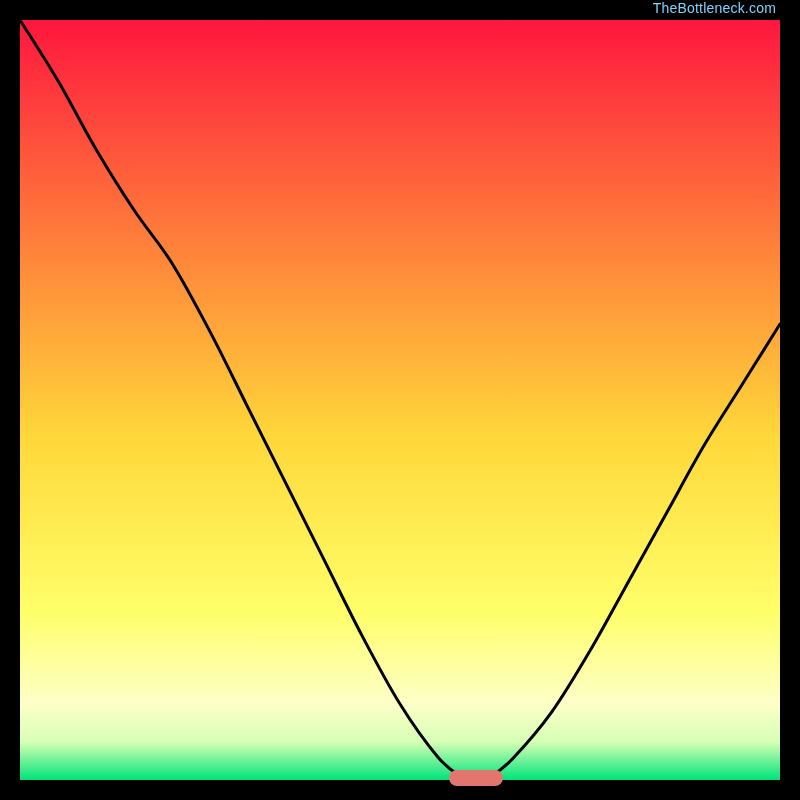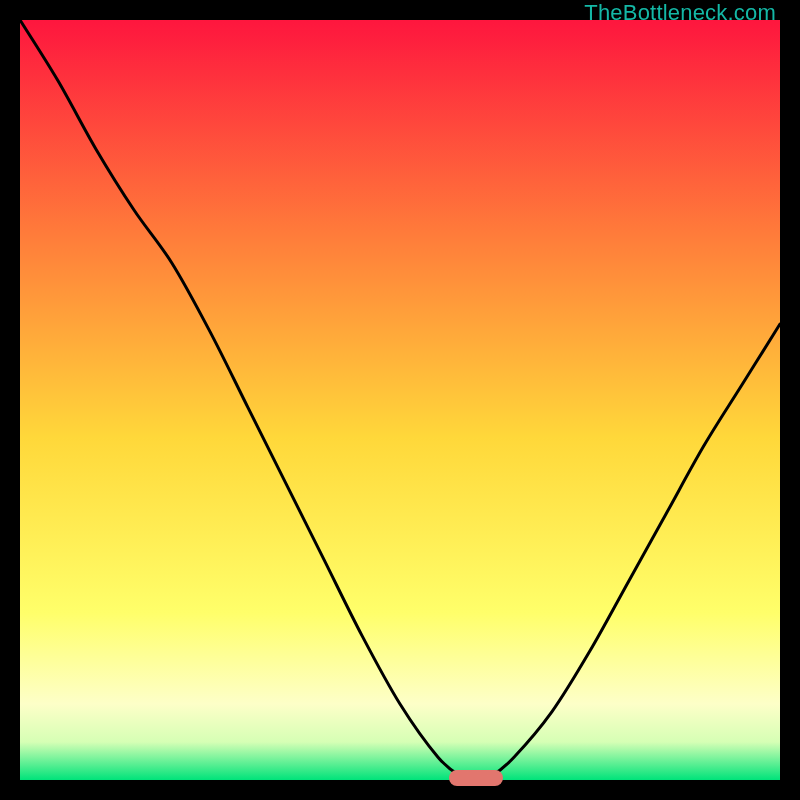--- a/index.html
+++ b/index.html
@@ -16,22 +16,22 @@
     left: 20px;
     top: 20px;
     width: 760px;
     height: 760px;
     background: #000;
   }
   .watermark {
     position: absolute;
     top: 0px;
     right: 24px;
-    color: #14b8a6;
-    font-size: 22px;
+    color: #7dd3fc;
+    font-size: 14px;
     font-weight: 400;
     letter-spacing: 0.2px;
     z-index: 10;
     text-align: right;
   }
   .plot {
     position: absolute;
     left: 20px;
     top: 20px;
     width: 760px;

